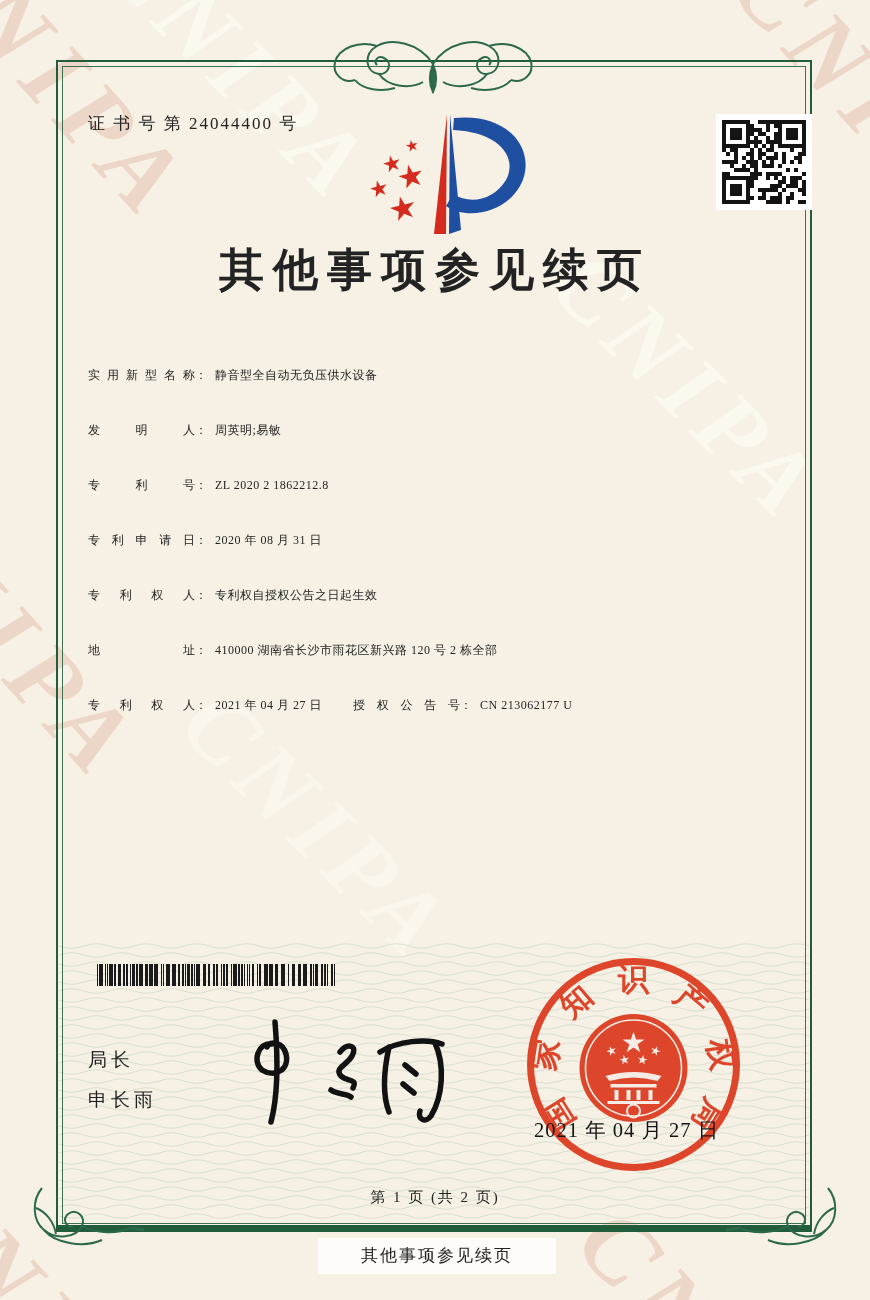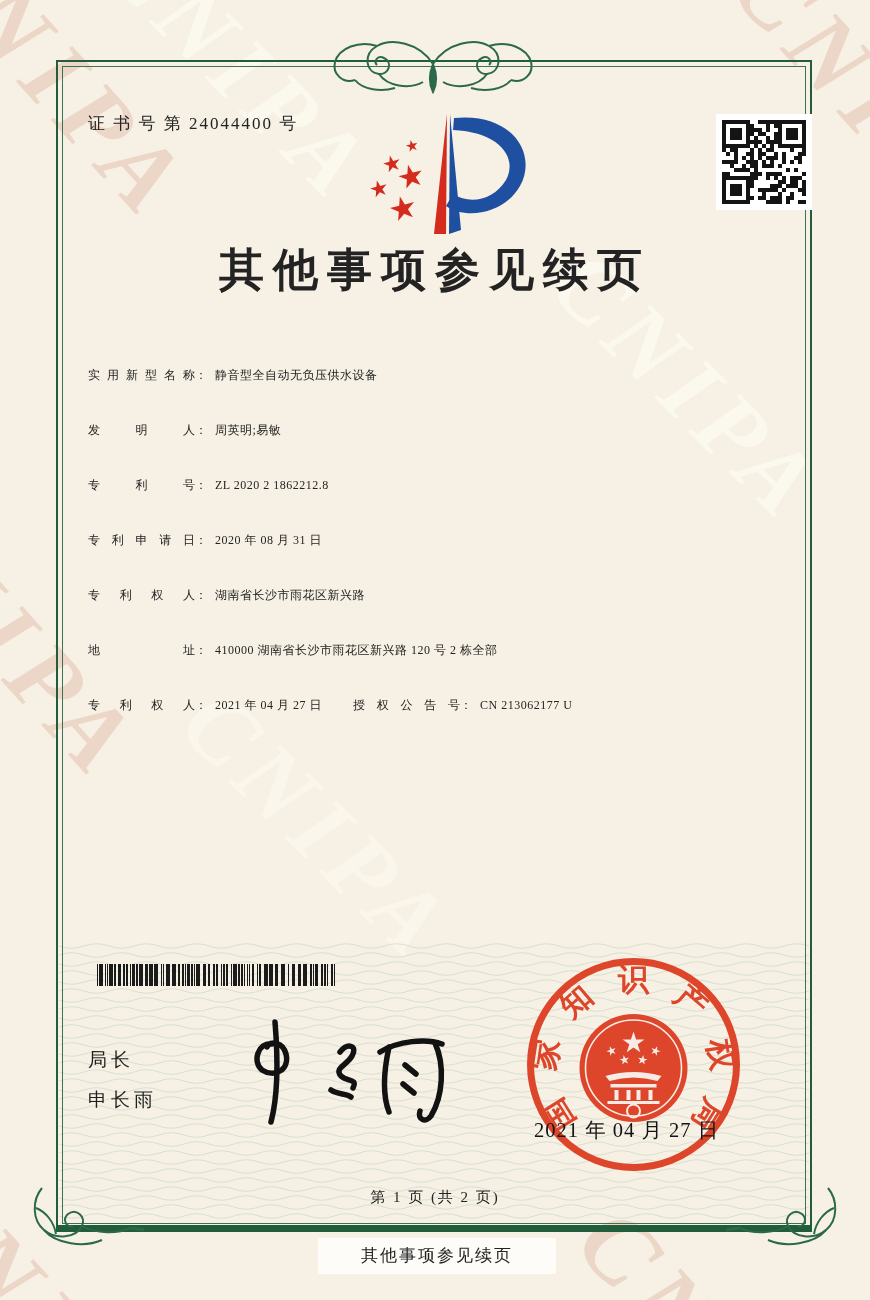--- a/index.html
+++ b/index.html
@@ -415,21 +415,21 @@
     <div class="frow">
       <span class="flabel">发明人</span><span class="fcolon">：</span><span class="fvalue">周英明;易敏</span>
     </div>
     <div class="frow">
       <span class="flabel">专利号</span><span class="fcolon">：</span><span class="fvalue">ZL 2020 2 1862212.8</span>
     </div>
     <div class="frow">
       <span class="flabel">专利申请日</span><span class="fcolon">：</span><span class="fvalue">2020 年 08 月 31 日</span>
     </div>
     <div class="frow">
-      <span class="flabel">专利权人</span><span class="fcolon">：</span><span class="fvalue">湖南省长沙市雨花区新兴路</span>
+      <span class="flabel">专利权人</span><span class="fcolon">：</span><span class="fvalue">专利权自授权公告之日起生效</span>
     </div>
     <div class="frow">
       <span class="flabel">地址</span><span class="fcolon">：</span><span class="fvalue">410000 湖南省长沙市雨花区新兴路 120 号 2 栋全部</span>
     </div>
     <div class="frow">
       <span><span class="flabel">专利权人</span><span class="fcolon">：</span><span class="fvalue">2021 年 04 月 27 日</span></span>
       <span class="grant-right"><span class="flabel">授权公告号</span><span class="fcolon">：</span><span class="fvalue">CN 213062177 U</span></span>
     </div>
   </div>
 

